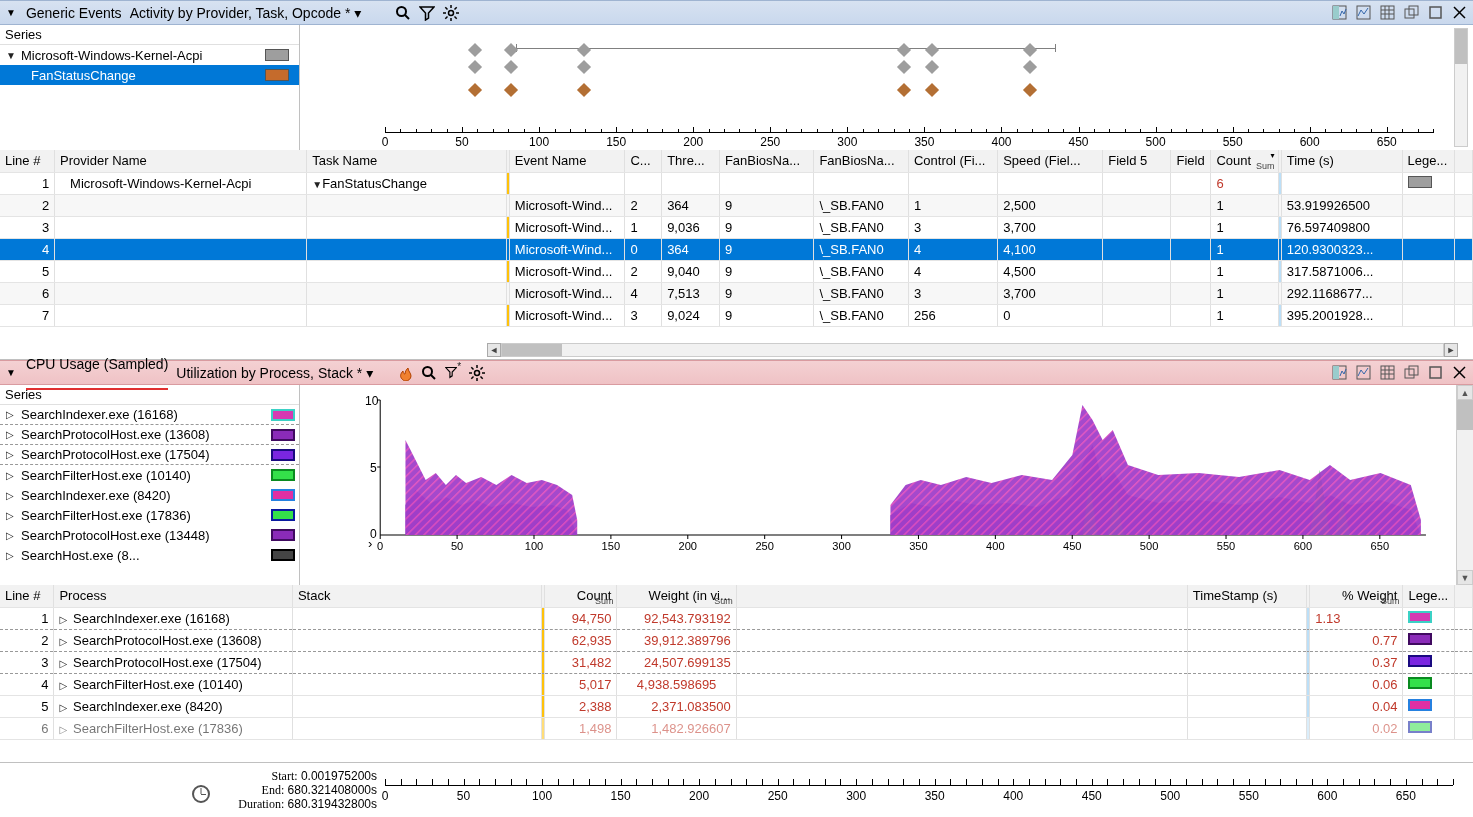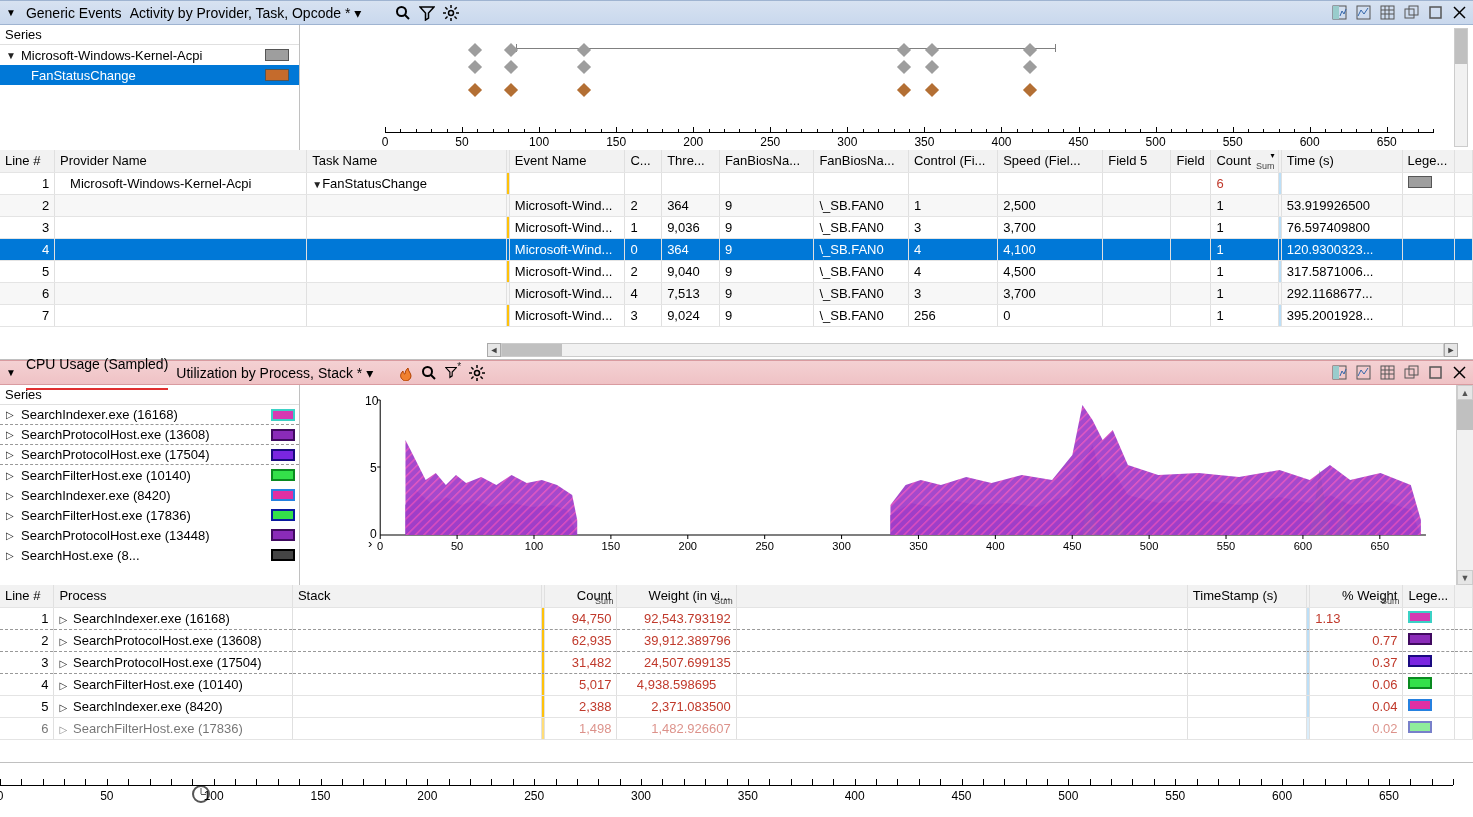--- a/index.html
+++ b/index.html
@@ -811,20 +811,25 @@
             <td class="redcell" style="text-align:right">0.02</td>
             <td><span class="swatch" style="display:inline-block;background:#34e04a;border:2px solid #0a1aa0"></span></td>
             <td></td>
           </tr>
         </tbody>
     </table>
   </div>
 
   <div class="footer">
     <div class="clock"></div>
+    <div class="meta">
+      <div><span class="k">Start:</span> <span>0.001975200s</span></div>
+      <div><span class="k">End:</span> <span>680.321408000s</span></div>
+      <div><span class="k">Duration:</span> <span>680.319432800s</span></div>
+    </div>
     <div class="footer-ruler">
         <div class="axis-line"></div>
         <div class="tick" style="left: 0%;"></div>
         <div class="tick minor" style="left: 1.47059%;"></div>
         <div class="tick minor" style="left: 2.94118%;"></div>
         <div class="tick minor" style="left: 4.41176%;"></div>
         <div class="tick minor" style="left: 5.88235%;"></div>
         <div class="lbl" style="left: 0%;">0</div>
         <div class="tick" style="left: 7.35294%;"></div>
         <div class="tick minor" style="left: 8.82353%;"></div>

